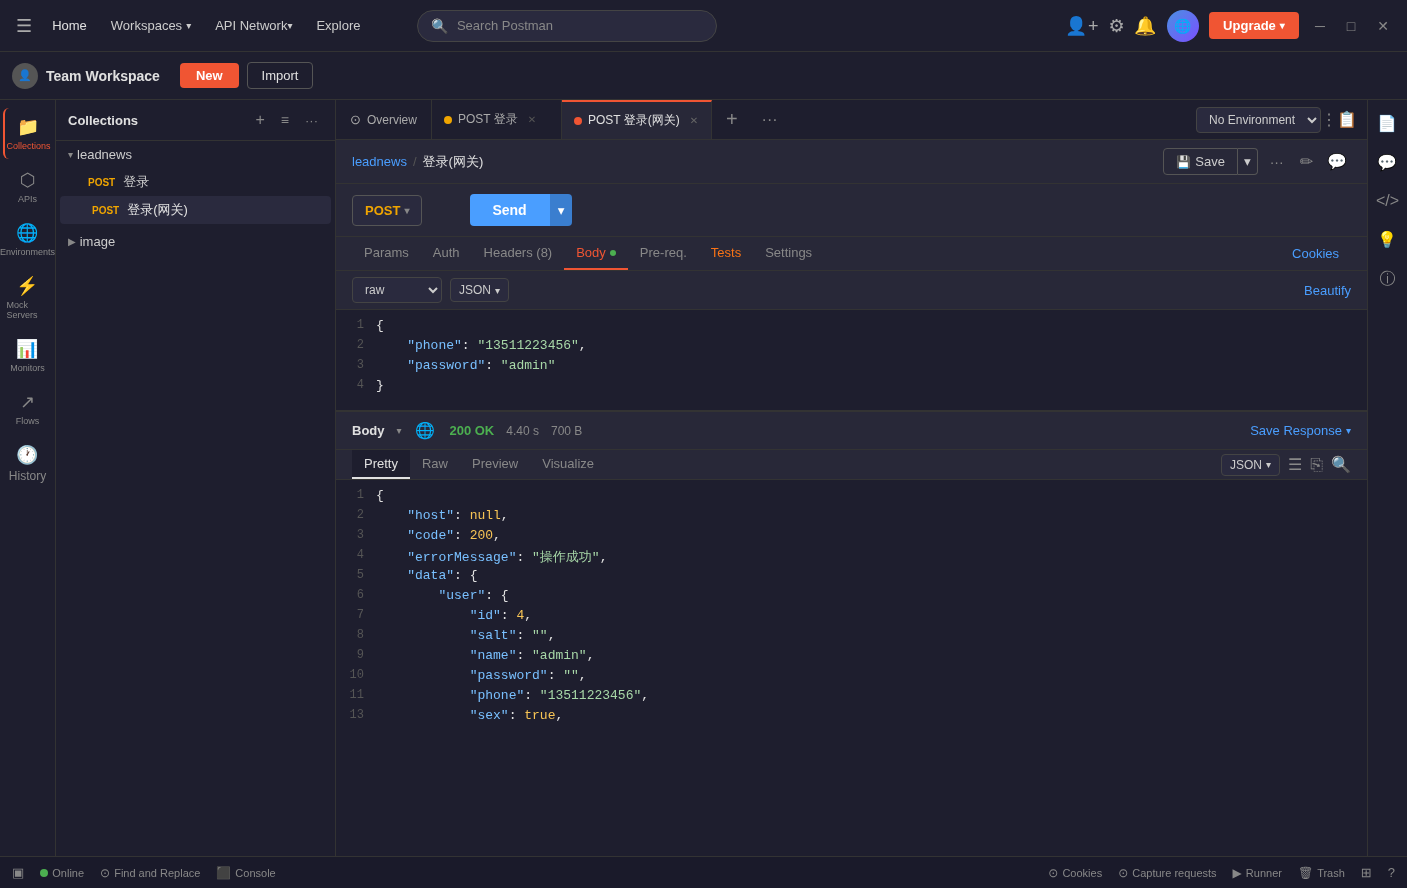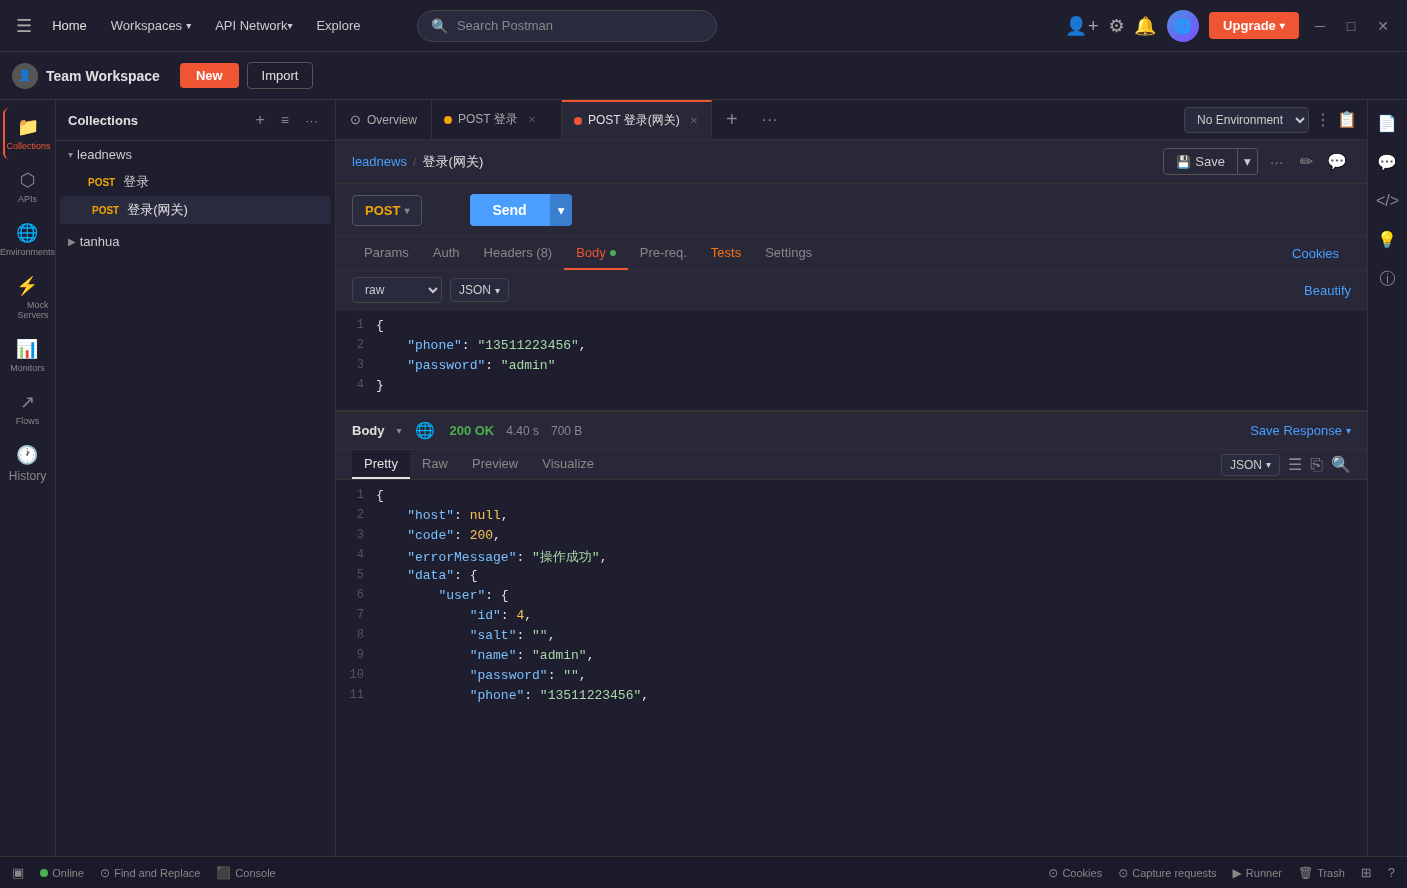--- a/index.html
+++ b/index.html
@@ -64,21 +64,21 @@
       <span style="font-size:9px;text-align:center;">APIs</span>
     </div>
 
     <div style="display:flex;flex-direction:column;align-items:center;padding:8px 4px;cursor:pointer;border-radius:6px;width:50px;gap:3px;color:#888;">
       <span style="font-size:18px;">🌐</span>
       <span style="font-size:9px;text-align:center;">Environments</span>
     </div>
 
     <div style="display:flex;flex-direction:column;align-items:center;padding:8px 4px;cursor:pointer;border-radius:6px;width:50px;gap:3px;color:#888;">
       <span style="font-size:18px;">⚡</span>
-      <span style="font-size:9px;text-align:right;">Mock Servers</span>
+      <span style="font-size:9px;text-align:left;">Mock Servers</span>
     </div>
 
     <div style="display:flex;flex-direction:column;align-items:center;padding:8px 4px;cursor:pointer;border-radius:6px;width:50px;gap:3px;color:#888;">
       <span style="font-size:18px;">📊</span>
       <span style="font-size:9px;text-align:center;">Monitors</span>
     </div>
 
     <div style="display:flex;flex-direction:column;align-items:center;padding:8px 4px;cursor:pointer;border-radius:6px;width:50px;gap:3px;color:#888;">
       <span style="font-size:18px;">↗</span>
       <span style="font-size:9px;text-align:center;">Flows</span>
@@ -110,21 +110,21 @@
         <span>登录</span>
       </div>
 
       <div style="display:flex;align-items:center;padding:5px 12px 5px 32px;cursor:pointer;color:#e0e0e0;font-size:13px;gap:4px;background:#2a2a3e;border-radius:4px;margin:0 4px;">
         <span style="font-size:10px;font-weight:700;color:#f0a500;margin-right:4px;">POST</span>
         <span>登录(网关)</span>
       </div>
 
       <div style="display:flex;align-items:center;padding:6px 12px;cursor:pointer;color:#ccc;font-size:13px;gap:4px;margin-top:4px;">
         <span style="font-size:10px;color:#888;">▶</span>
-        <span style="font-weight:500;">tanhua</span>
+        <span style="font-weight:500;">image</span>
       </div>
     </div>
   </div>
 
   <div style="flex:1;display:flex;flex-direction:column;background:#282838;overflow:hidden;">
 
     <div style="display:flex;align-items:center;background:#1e1e2e;border-bottom:1px solid #333;height:40px;overflow-x:auto;">
 
       <div style="display:flex;align-items:center;padding:0 14px;height:40px;cursor:pointer;color:#aaa;font-size:12px;border-right:1px solid #333;gap:6px;min-width:90px;">
         <span style="font-size:13px;">⊙</span>
@@ -139,21 +139,21 @@
 
       <div style="display:flex;align-items:center;padding:0 12px;height:40px;cursor:pointer;color:#e0e0e0;font-size:12px;border-right:1px solid #333;gap:6px;min-width:150px;background:#282838;border-top:2px solid #f05533;">
         <span style="width:8px;height:8px;border-radius:50%;background:#f05533;flex-shrink:0;"></span>
         <span>POST 登录(网关)</span>
         <span style="color:#666;font-size:10px;margin-left:4px;cursor:pointer;">✕</span>
       </div>
 
       <button style="padding:0 14px;color:#888;cursor:pointer;background:none;border:none;font-size:20px;height:40px;">+</button>
       <button style="padding:0 10px;color:#888;cursor:pointer;background:none;border:none;font-size:16px;height:40px;">···</button>
 
-      <div style="margin-left:auto;display:flex;align-items:center;padding:0 10px;gap:6px;">
+      <div style="margin-left:auto;display:flex;align-items:center;padding:0 10px;">
         <select style="background:#2a2a3e;border:1px solid #444;color:#ccc;border-radius:4px;padding:4px 8px;font-size:12px;cursor:pointer;">
           <option>No Environment</option>
         </select>
         <button style="background:none;border:none;color:#888;cursor:pointer;font-size:16px;">⋮</button>
         <button style="background:none;border:none;color:#888;cursor:pointer;font-size:16px;">📋</button>
       </div>
     </div>
 
     <div style="flex:1;display:flex;flex-direction:column;overflow:hidden;">
 
@@ -300,20 +300,24 @@
             <span style="white-space:pre;">            <span style="color:#79c0ff;">"name"</span>: <span style="color:#a8d8a8;">"admin"</span>,</span>
           </div>
           <div style="display:flex;min-height:20px;">
             <span style="color:#555;width:40px;text-align:right;padding-right:12px;user-select:none;font-size:12px;">10</span>
             <span style="white-space:pre;">            <span style="color:#79c0ff;">"password"</span>: <span style="color:#a8d8a8;">""</span>,</span>
           </div>
           <div style="display:flex;min-height:20px;">
             <span style="color:#555;width:40px;text-align:right;padding-right:12px;user-select:none;font-size:12px;">11</span>
             <span style="white-space:pre;">            <span style="color:#79c0ff;">"phone"</span>: <span style="color:#a8d8a8;">"13511223456"</span>,</span>
           </div>
+          <div style="display:flex;min-height:20px;">
+            <span style="color:#555;width:40px;text-align:right;padding-right:12px;user-select:none;font-size:12px;">13</span>
+            <span style="white-space:pre;">            <span style="color:#79c0ff;">"sex"</span>: <span style="color:#f8c555;">true</span>,</span>
+          </div>
         </div>
       </div>
     </div>
   </div>
 
   <div style="width:40px;background:#1e1e2e;border-left:1px solid #333;display:flex;flex-direction:column;align-items:center;padding:8px 0;gap:8px;">
     <button style="background:none;border:none;color:#888;cursor:pointer;font-size:16px;padding:6px;border-radius:4px;">📄</button>
     <button style="background:none;border:none;color:#888;cursor:pointer;font-size:16px;padding:6px;border-radius:4px;">💬</button>
     <button style="background:none;border:none;color:#888;cursor:pointer;font-size:16px;padding:6px;border-radius:4px;">&lt;/&gt;</button>
     <button style="background:none;border:none;color:#888;cursor:pointer;font-size:16px;padding:6px;border-radius:4px;">💡</button>

